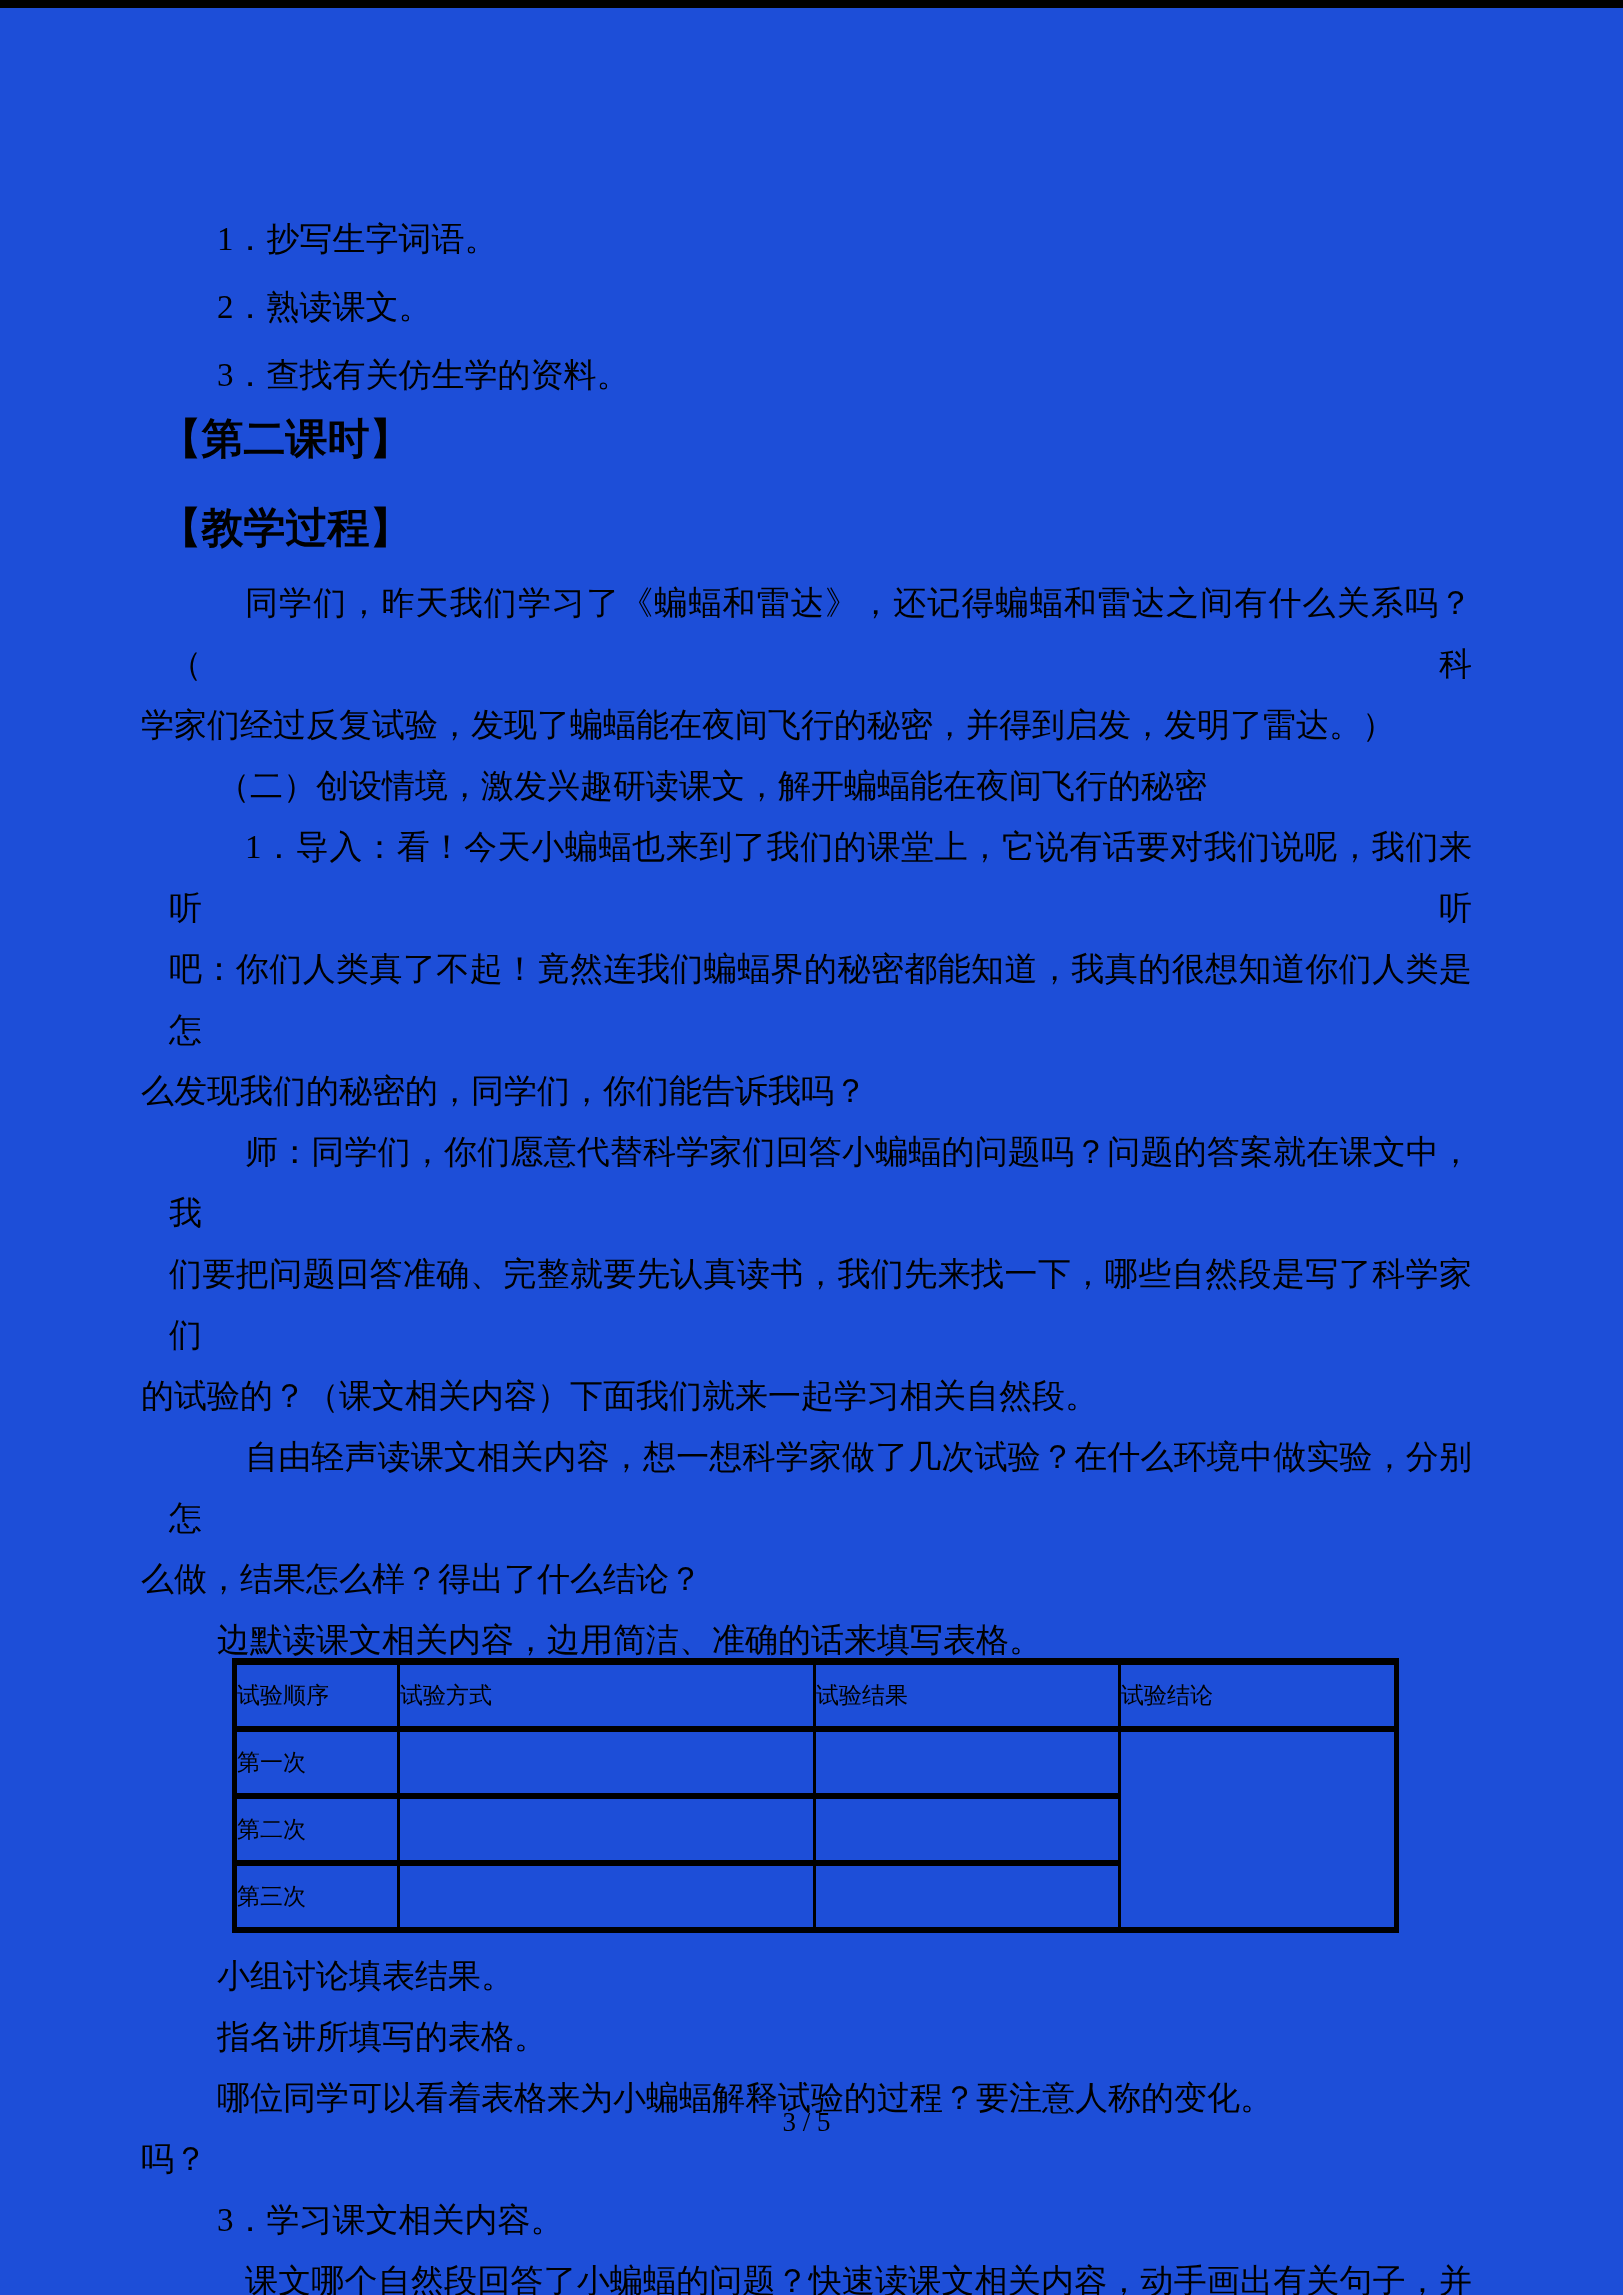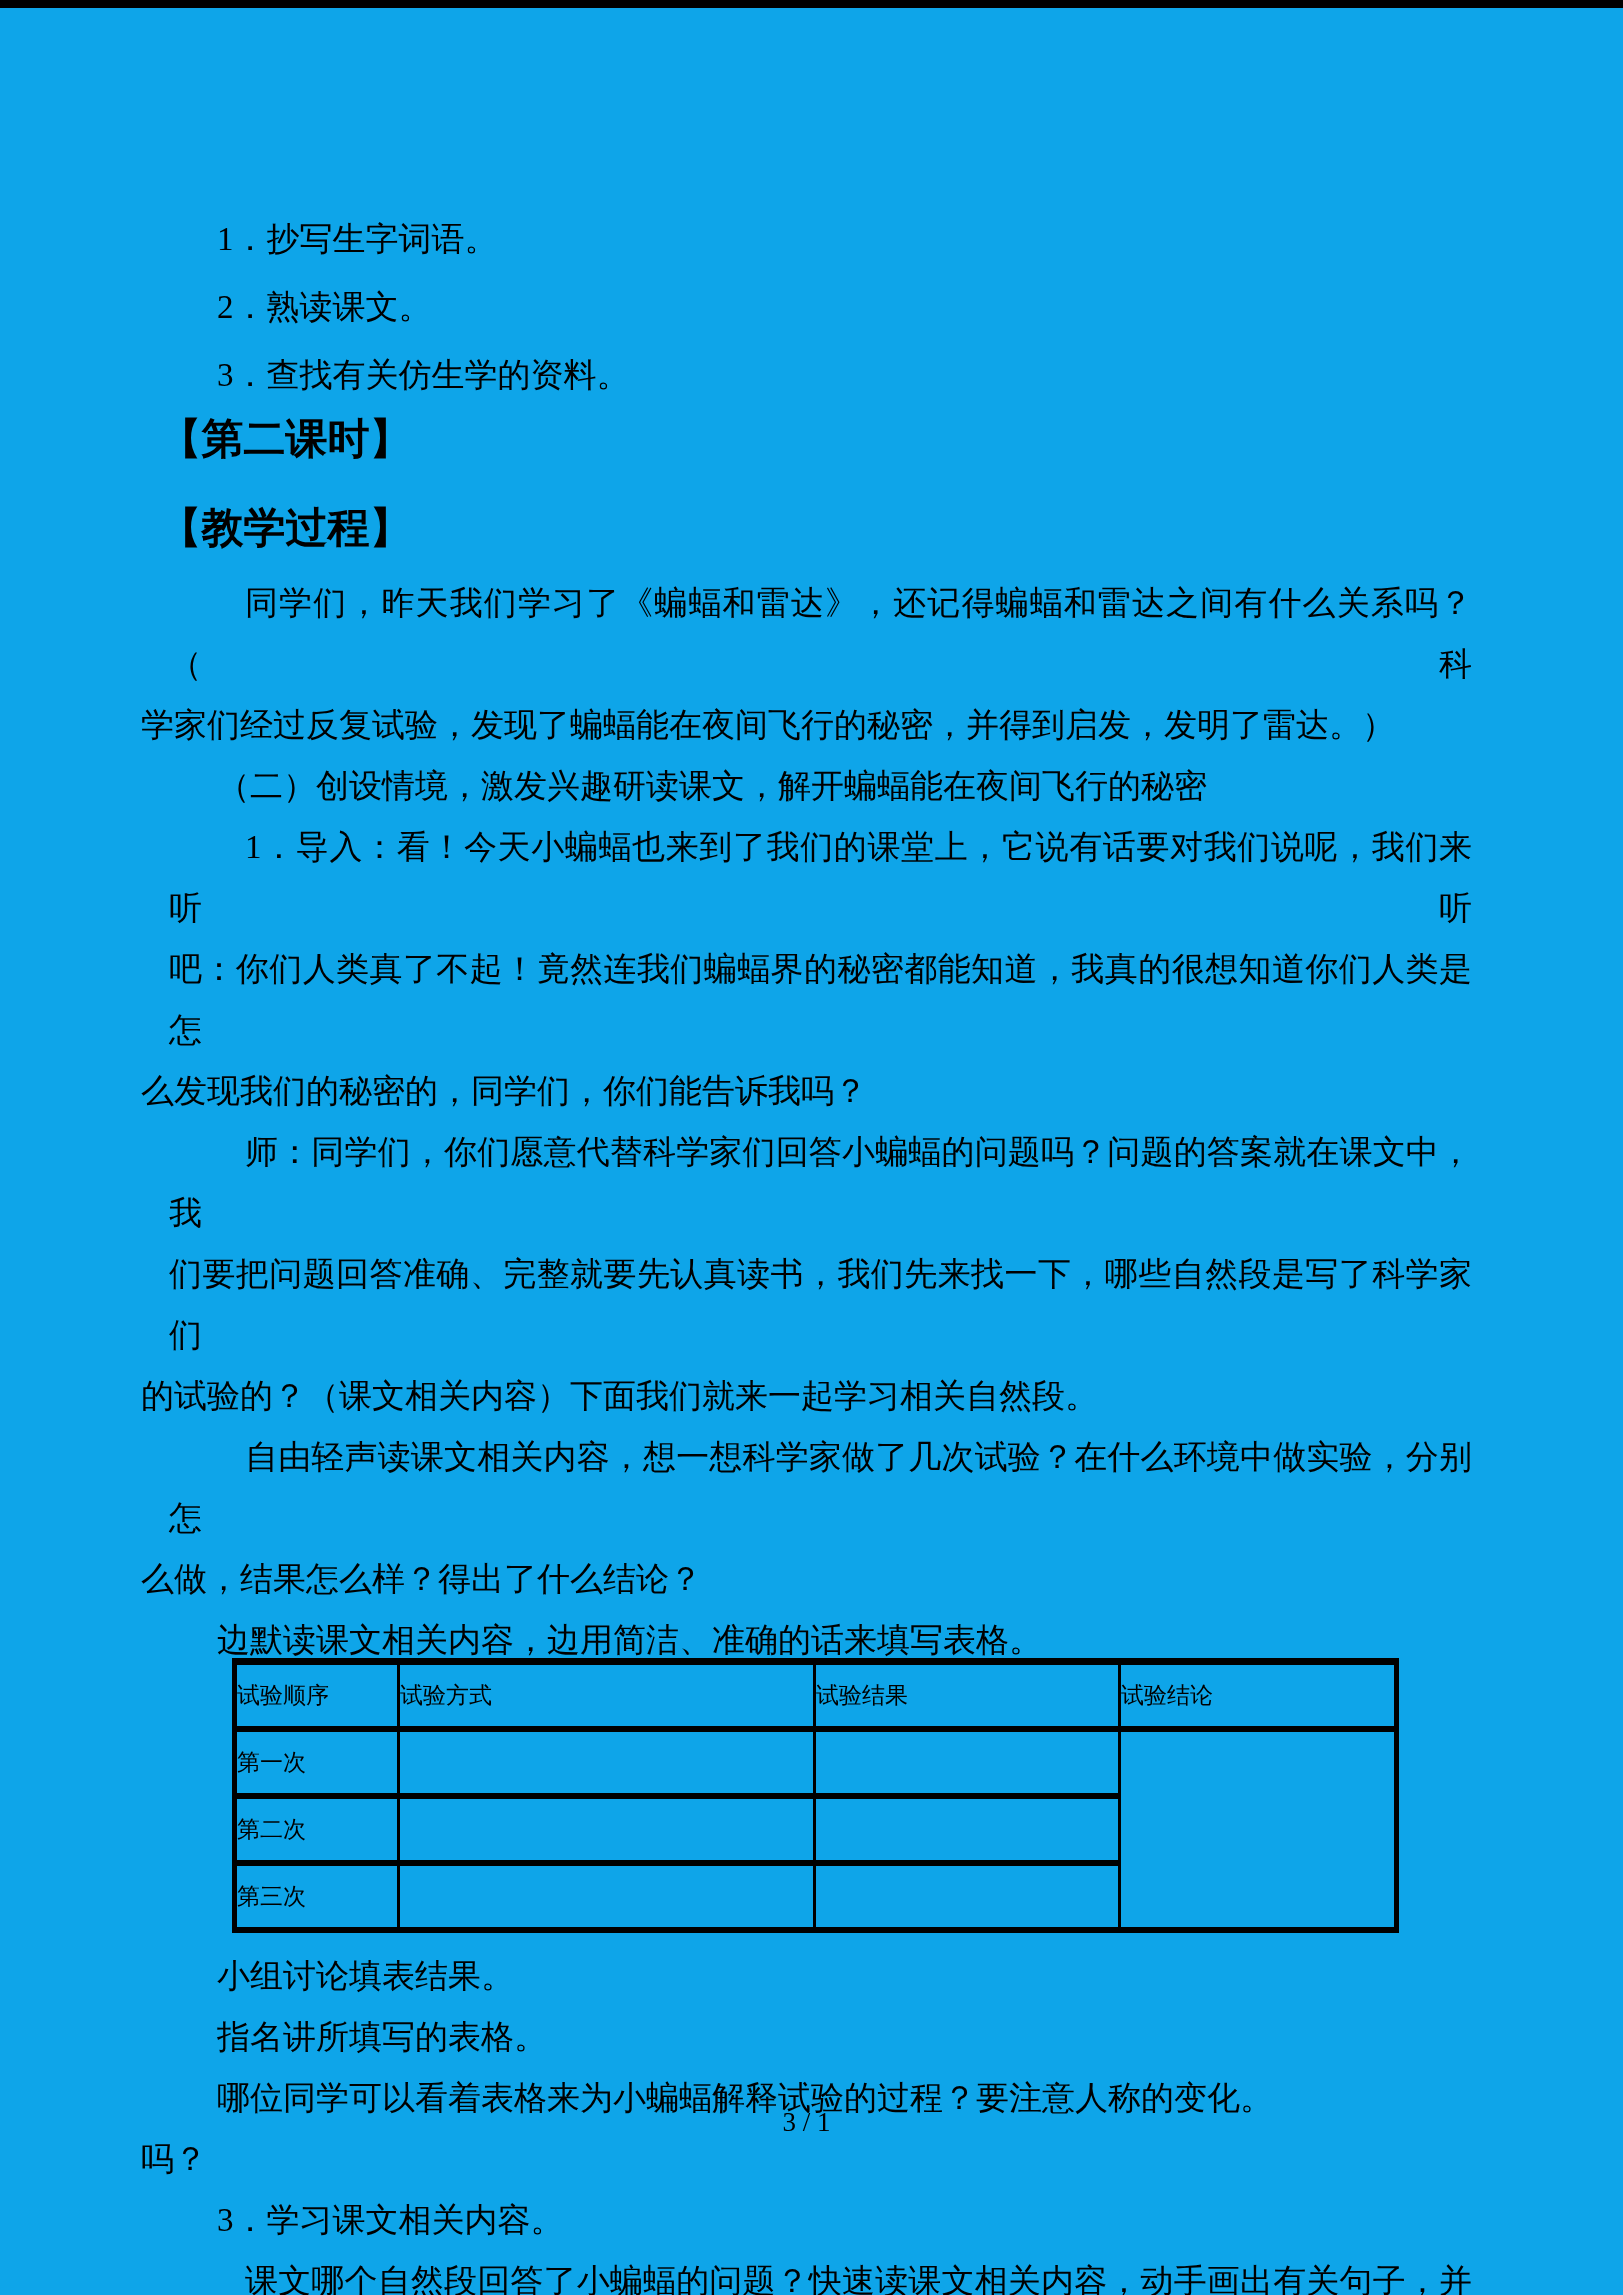--- a/index.html
+++ b/index.html
@@ -1,20 +1,20 @@
 <!DOCTYPE html>
 <html style="font-size:11px"><head>
 <meta charset="utf-8">
 <style>
   html,body { margin:0; padding:0; background:#888; }
   .page {
     position:relative;
     width:1623px; height:2295px;
     margin:0 auto;
-    background:#0ea5e9;
+    background:#1d4ed8;
     font-family:"Liberation Serif","DejaVu Serif",serif;
     color:#000000;
     overflow:hidden;
   }
   .topbar {
     position:absolute; left:0; top:0;
     width:100%; height:8.2px;
     background:#000000;
   }
   .content {
@@ -127,15 +127,15 @@
 
     <div class="body-line ind after-table">小组讨论填表结果。</div>
     <div class="body-line ind">指名讲所填写的表格。</div>
     <div class="body-line ind">哪位同学可以看着表格来为小蝙蝠解释试验的过程？要注意人称的变化。</div>
     <div class="body-line">吗？</div>
     <div class="body-line ind">3．学习课文相关内容。</div>
     <div class="body-line ind full">课文哪个自然段回答了小蝙蝠的问题？快速读课文相关内容，动手画出有关句子，并把</div>
 
   </div>
 
-  <div class="footer">3 / 1</div>
+  <div class="footer">3 / 5</div>
 </div>
 
 
 </body></html>

